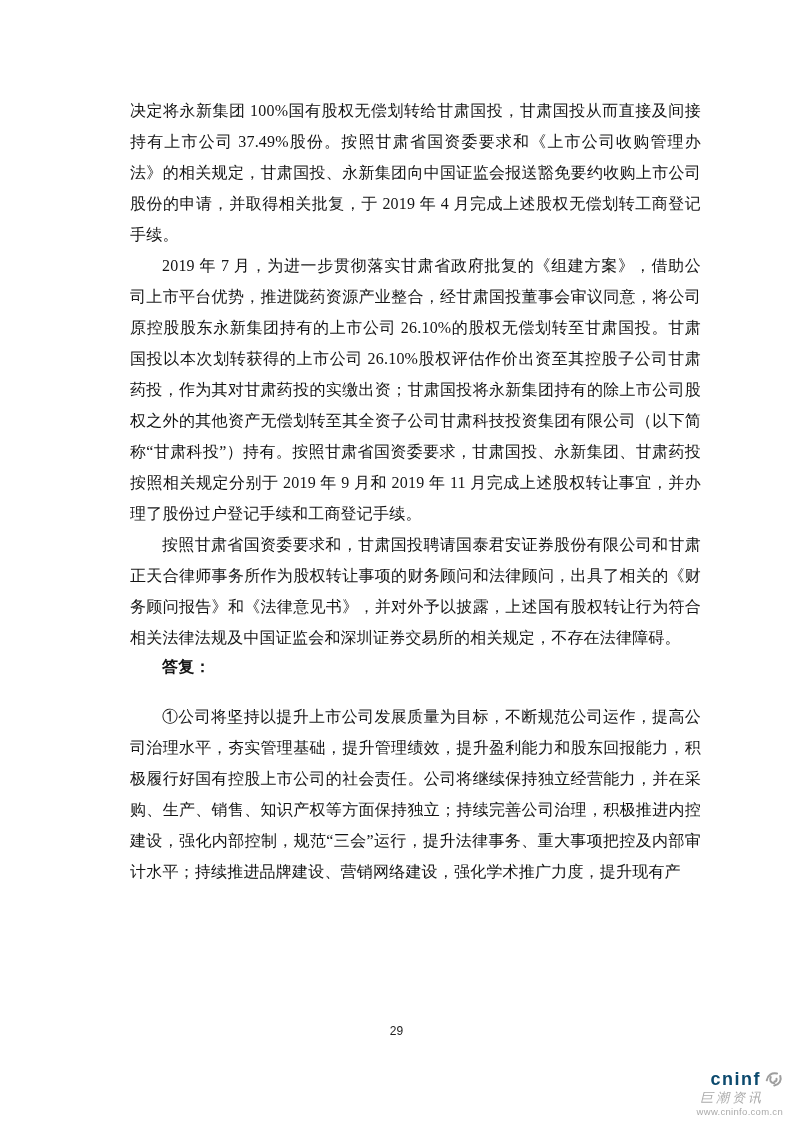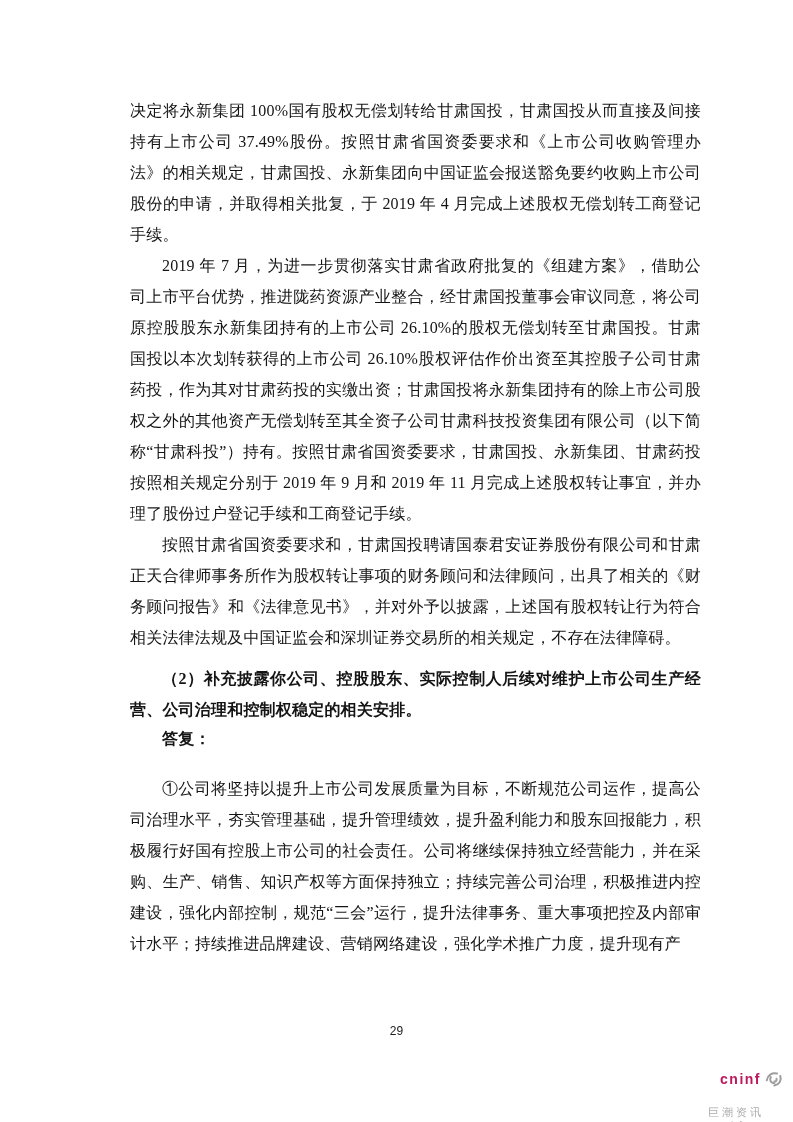--- a/index.html
+++ b/index.html
@@ -63,59 +63,59 @@
     font-family: "Liberation Sans", "DejaVu Sans", sans-serif;
     line-height: 1.1;
   }
   .logo-row {
     display: flex;
     align-items: center;
     justify-content: flex-end;
     gap: 3px;
   }
   .logo-brand {
-    font-size: 14px;
+    font-size: 18px;
     font-weight: bold;
     letter-spacing: 1.5px;
-    color: #be185d;
+    color: #0c4a6e;
   }
   .logo-icon {
     display: inline-block;
     width: 19px;
     height: 19px;
   }
   .logo-icon svg {
     width: 19px;
     height: 19px;
     display: block;
   }
   .logo-cn {
-    font-size: 11px;
+    font-size: 13px;
     letter-spacing: 3px;
     color: #ababab;
-    margin-top: 17px;
+    margin-top: 1px;
     margin-right: 19px;
+    font-style: italic;
   }
   .logo-url {
     font-size: 9.5px;
     color: #ababab;
     margin-top: 2px;
     letter-spacing: 0.3px;
   }
 </style>
 </head>
 <body>
 
 <div class="page">
 
   <div class="content">
     <p class="para no-indent">决定将永新集团 100%国有股权无偿划转给甘肃国投，甘肃国投从而直接及间接持有上市公司 37.49%股份。按照甘肃省国资委要求和《上市公司收购管理办法》的相关规定，甘肃国投、永新集团向中国证监会报送豁免要约收购上市公司股份的申请，并取得相关批复，于 2019 年 4 月完成上述股权无偿划转工商登记手续。</p>
     <p class="para">2019 年 7 月，为进一步贯彻落实甘肃省政府批复的《组建方案》，借助公司上市平台优势，推进陇药资源产业整合，经甘肃国投董事会审议同意，将公司原控股股东永新集团持有的上市公司 26.10%的股权无偿划转至甘肃国投。甘肃国投以本次划转获得的上市公司 26.10%股权评估作价出资至其控股子公司甘肃药投，作为其对甘肃药投的实缴出资；甘肃国投将永新集团持有的除上市公司股权之外的其他资产无偿划转至其全资子公司甘肃科技投资集团有限公司（以下简称“甘肃科投”）持有。按照甘肃省国资委要求，甘肃国投、永新集团、甘肃药投按照相关规定分别于 2019 年 9 月和 2019 年 11 月完成上述股权转让事宜，并办理了股份过户登记手续和工商登记手续。</p>
     <p class="para">按照甘肃省国资委要求和，甘肃国投聘请国泰君安证券股份有限公司和甘肃正天合律师事务所作为股权转让事项的财务顾问和法律顾问，出具了相关的《财务顾问报告》和《法律意见书》，并对外予以披露，上述国有股权转让行为符合相关法律法规及中国证监会和深圳证券交易所的相关规定，不存在法律障碍。</p>
-    <p class="para heading">（2）补充披露你公司、控股股东、实际控制人后续对维护上市公司生产经营、公司治理和控制权稳定的相关安排。</p>
     <p class="para reply">答复：</p>
     <p class="para">①公司将坚持以提升上市公司发展质量为目标，不断规范公司运作，提高公司治理水平，夯实管理基础，提升管理绩效，提升盈利能力和股东回报能力，积极履行好国有控股上市公司的社会责任。公司将继续保持独立经营能力，并在采购、生产、销售、知识产权等方面保持独立；持续完善公司治理，积极推进内控建设，强化内部控制，规范“三会”运行，提升法律事务、重大事项把控及内部审计水平；持续推进品牌建设、营销网络建设，强化学术推广力度，提升现有产</p>
   </div>
 
   <div class="pagenum">29</div>
 
   <div class="logo">
     <div class="logo-row">
       <span class="logo-brand">cninf</span>
       <span class="logo-icon">

